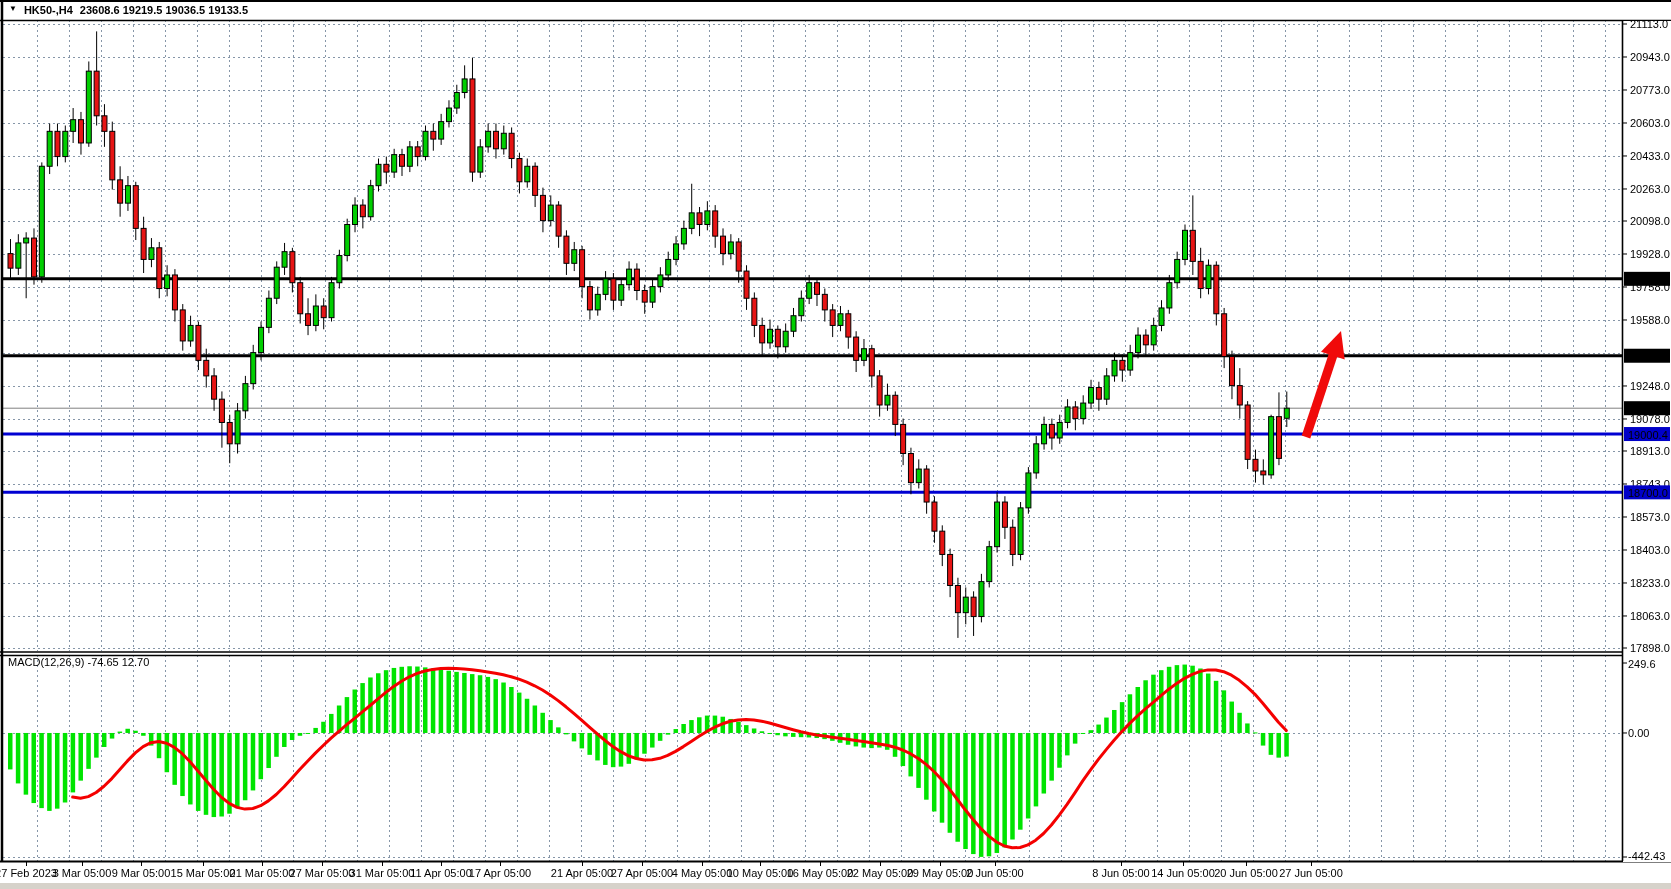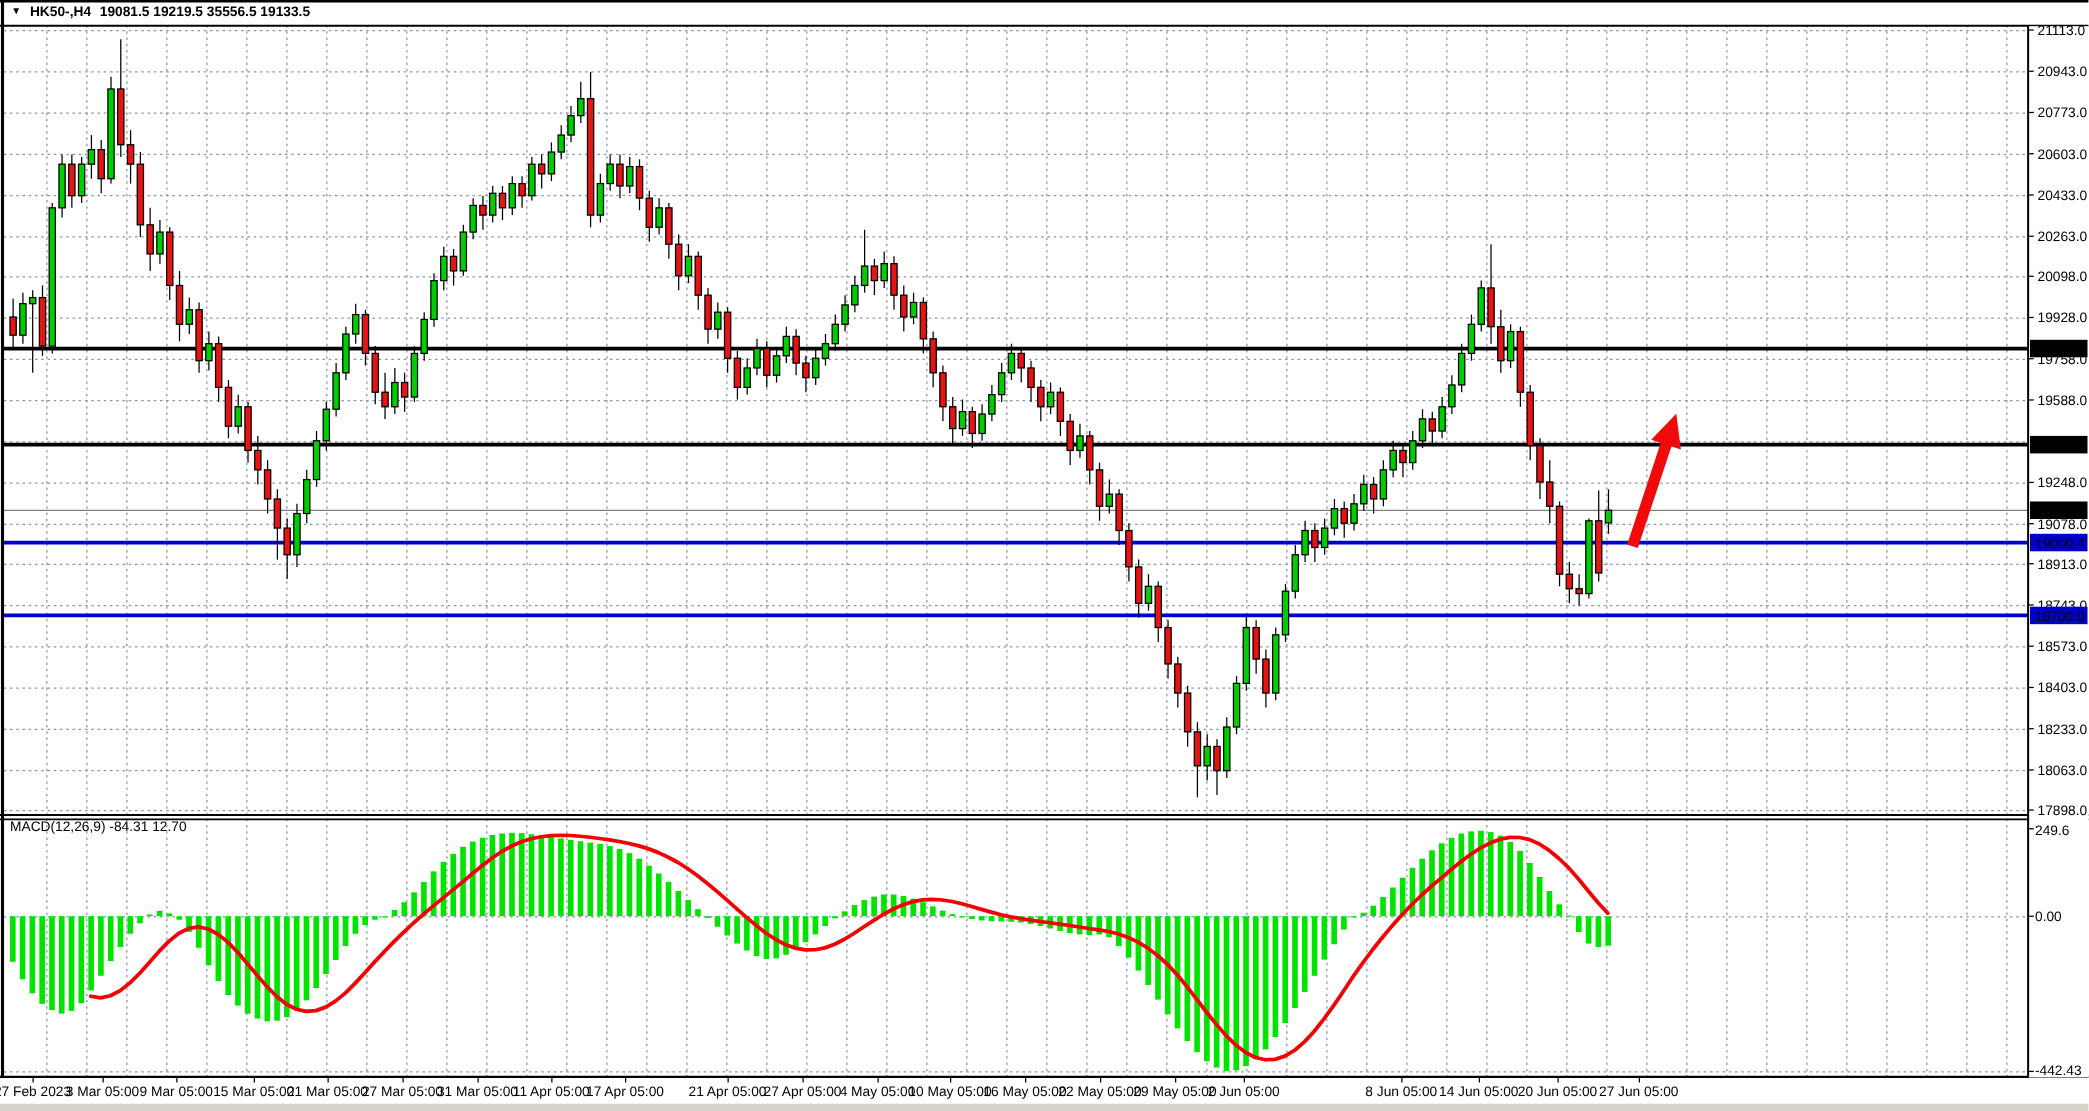--- a/index.html
+++ b/index.html
@@ -770,16 +770,16 @@
         <text x="1311" y="877" class="lbl" text-anchor="middle">27 Jun 05:00</text>
       </g>
       <g>
         <line x1="1306" y1="437" x2="1334.1021415637067" y2="351.8906569784882" stroke="#F00A0A" stroke-width="9"></line>
         <polygon points="1341,331 1344.7176769494308,359.6081959951982 1320.9782940193304,351.7697204994103" fill="#F00A0A"></polygon>
       </g>
     </svg>
   <div id="titlebar">
     <span class="tri">▼</span>
     <span>HK50-,H4</span>
-    <span>19081.5 19219.5 35556.5 19133.5</span>
+    <span>23608.6 19219.5 19036.5 19133.5</span>
   </div>
-  <div id="macd-label">MACD(12,26,9) -84.31 12.70</div>
+  <div id="macd-label">MACD(12,26,9) -74.65 12.70</div>
 </div>
 
 </body></html>

